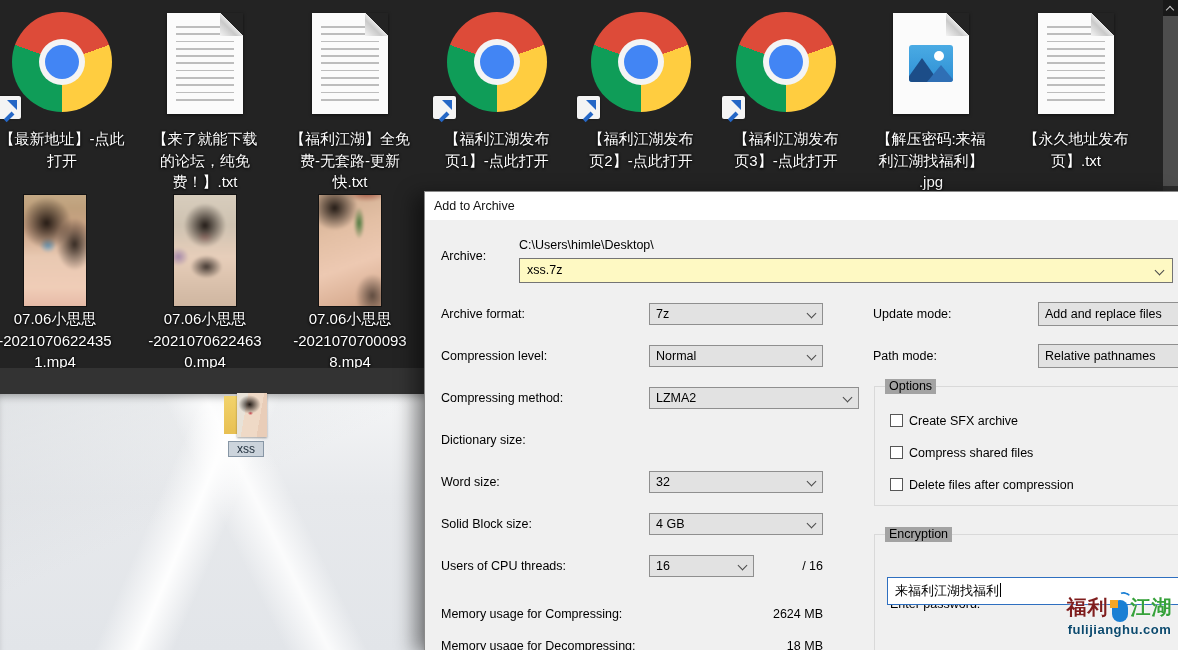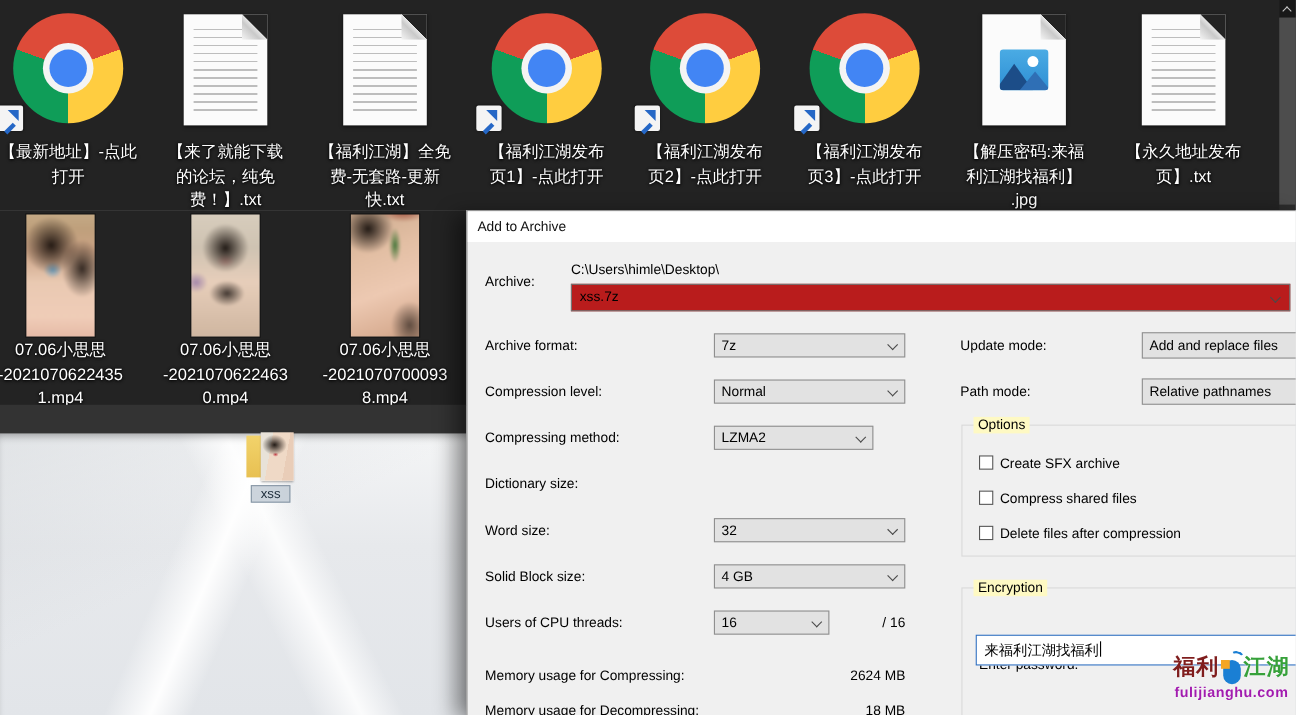--- a/index.html
+++ b/index.html
@@ -95,26 +95,26 @@
   .titlebar { position:absolute; left:0; top:0; width:100%; height:28px; background:#ffffff; }
   .titlebar .t { position:absolute; left:9px; top:0; line-height:29px; font-size:12.5px; color:#111; }
 
   .lbl { position:absolute; white-space:nowrap; }
 
   .combo { position:absolute; height:22px; background:#e2e2e2; border:1px solid #8f8f8f; }
   .combo .v { position:absolute; left:6px; top:0; line-height:20px; white-space:nowrap; }
   .chev-dn { position:absolute; right:7px; top:6px; width:7px; height:7px;
              border-right:1.5px solid #4a4a4a; border-bottom:1.5px solid #4a4a4a; transform:rotate(45deg); }
 
-  .name-combo { position:absolute; left:94px; top:66px; width:654px; height:25px; background:#b91c1c; border:1px solid #747474; }
+  .name-combo { position:absolute; left:94px; top:66px; width:654px; height:25px; background:#fef9c3; border:1px solid #747474; }
   .name-combo .v { position:absolute; left:7px; top:0; line-height:23px; }
   .name-combo .chev-dn { top:8px; right:9px; }
 
   .group { position:absolute; border:1px solid #d9d9d9; }
-  .group .legend { position:absolute; top:-8px; left:10px; background:#fef9c3; padding:0 4px; line-height:15px; }
+  .group .legend { position:absolute; top:-8px; left:10px; background:#a3a3a3; padding:0 4px; line-height:15px; }
   .cbrow { position:absolute; left:15px; height:16px; }
   .cbrow .box { position:absolute; left:0; top:1px; width:13px; height:13px; background:#fff; border:1px solid #565656; }
   .cbrow .cblbl { position:absolute; left:19px; top:1px; white-space:nowrap; }
 
   .pwd { position:absolute; left:462px; top:385px; width:320px; height:28px; background:#fff; border:1px solid #2e6fc0; }
   .pwd .v { position:absolute; left:7px; top:0; line-height:26px; font-size:13px; white-space:nowrap; }
   .caret { display:inline-block; width:1px; height:14px; background:#000; vertical-align:-2px; margin-left:1px; }
 
   .rval { position:absolute; text-align:right; white-space:nowrap; }
 
@@ -122,21 +122,21 @@
   .watermark { position:absolute; left:1061px; top:586px; width:117px; z-index:40; text-align:center; }
   .wm-row { display:flex; align-items:flex-end; justify-content:center; height:36px; }
   .wm-cn { font-size:20px; font-weight:bold; line-height:30px; text-shadow:0 0 2px rgba(255,255,255,.8); letter-spacing:1px; }
   .wm-red   { color:#7f1d1d; }
   .wm-green { color:#36a13a; }
   .mouse { position:relative; width:18px; height:26px; margin:0 2px; }
   .mouse .body { position:absolute; left:1px; bottom:0; width:16px; height:22px; background:#1a7fd4; border-radius:8px; }
   .mouse .dot  { position:absolute; left:-1px; bottom:14px; width:8px; height:8px; background:#f5a623; }
   .mouse .tail { position:absolute; left:7px; top:-4px; width:13px; height:10px; border:2.5px solid transparent;
                  border-top-color:#1a7fd4; border-radius:50%; transform:rotate(14deg); }
-  .wm-domain { font-size:13px; font-weight:bold; color:#a21caf; line-height:15px;
+  .wm-domain { font-size:13px; font-weight:bold; color:#0c4a6e; line-height:15px;
                text-shadow:0 0 2px rgba(255,255,255,.9); letter-spacing:.5px; }
 </style>
 </head>
 <body>
 
 <div class="dark-top"></div>
 <div class="dark-left"></div>
 <div class="wallpaper"></div>
 
 <div class="cell" style="left:-6px; top:4px;">
@@ -302,21 +302,21 @@
       <span class="chev-dn"></span>
   </div>
 
   <span class="lbl" style="left:16px; top:157px;">Compression level:</span>
   <div class="combo" style="left:224px; top:153px; width:174px;">
     <span class="v">Normal</span>
       <span class="chev-dn"></span>
   </div>
 
   <span class="lbl" style="left:16px; top:199px;">Compressing method:</span>
-  <div class="combo" style="left:224px; top:195px; width:145px;">
+  <div class="combo" style="left:224px; top:195px; width:210px;">
     <span class="v">LZMA2</span>
       <span class="chev-dn"></span>
   </div>
 
   <span class="lbl" style="left:16px; top:241px;">Dictionary size:</span>
 
   <span class="lbl" style="left:16px; top:283px;">Word size:</span>
   <div class="combo" style="left:224px; top:279px; width:174px;">
     <span class="v">32</span>
       <span class="chev-dn"></span>

